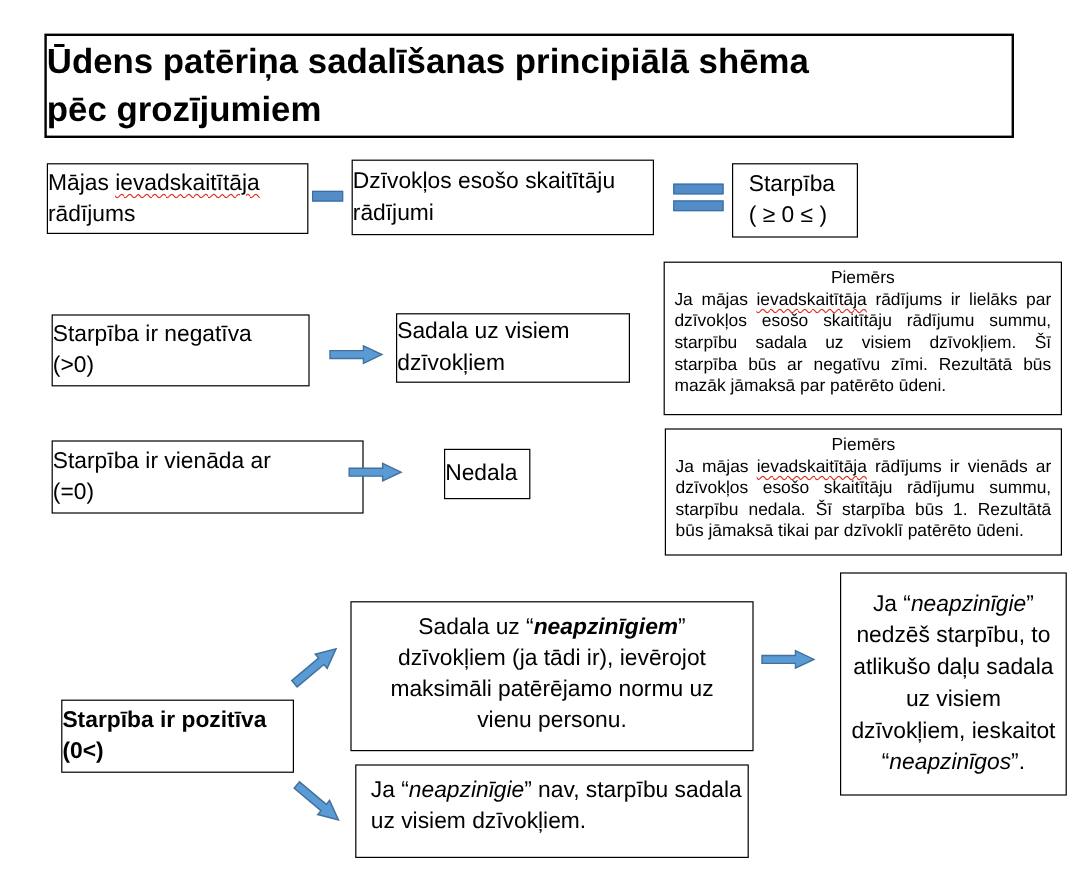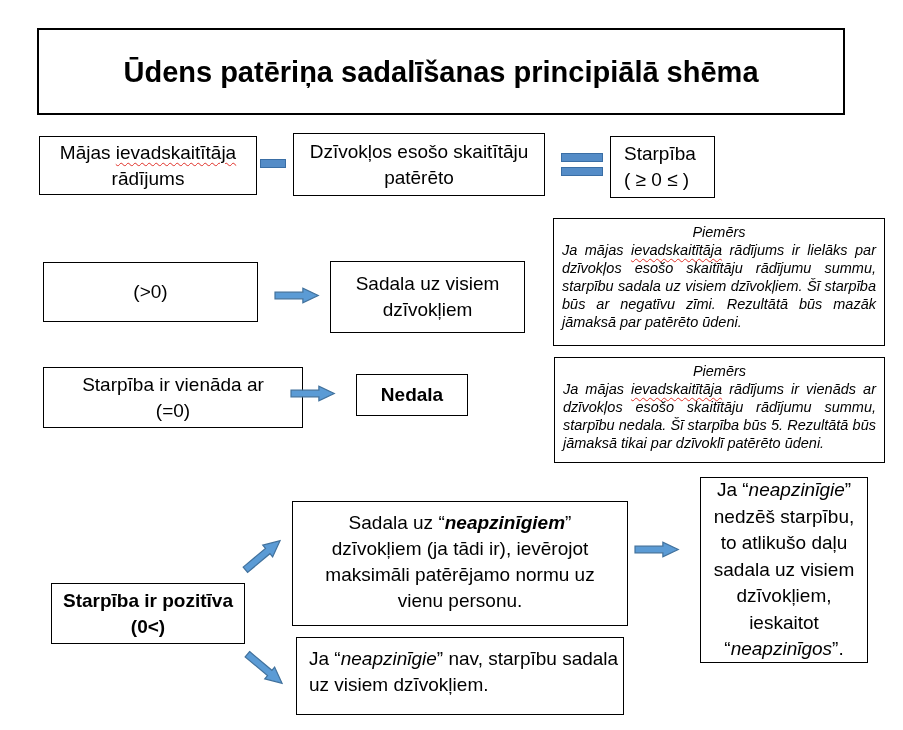--- a/index.html
+++ b/index.html
@@ -2,30 +2,30 @@
 <html style="--arrow-fill: #5B9BD5; --arrow-stroke: #41719C; --equals-fill: #548CC7; --equals-stroke: #3A6EA5; --spellcheck: #E03028;"><head>
 <meta charset="utf-8">
 <style>
   html,body{margin:0;padding:0;background:#fff;}
   .stage{
     position:relative;width:903px;height:730px;background:#fff;overflow:hidden;
     font-family:"Liberation Sans",sans-serif;color:#000;
   }
   .box{
     position:absolute;border:1.5px solid #000;background:#fff;box-sizing:border-box;
-    display:flex;flex-direction:column;justify-content:center;align-items:center;
+    display:flex;flex-direction:column;justify-content:center;align-items:flex-start;
     font-size:19px;line-height:26px;text-align:center;
   }
   .title-box{
     border:2px solid #000;font-size:29px;font-weight:bold;line-height:40px;
   }
   .left-align{align-items:flex-start;text-align:right;padding-left:13px;}
   .example-box{
     justify-content:flex-start;align-items:stretch;
-    font-size:14.5px;line-height:18px;padding:4px 8px;text-align:justify;font-style:italic;
+    font-size:14.5px;line-height:18px;padding:4px 8px;text-align:justify;
   }
   .example-title{text-align:center;}
   .flow-box{display:block;padding:8px 10px;}
   .top-align{justify-content:flex-start;align-items:flex-start;text-align:left;padding:8px 0 13px 12px;}
   .note-box{line-height:26.5px;padding:2px 4px;}
   .bi{font-weight:bold;font-style:italic;}
   .it{font-style:italic;}
   .misspell{
     text-decoration-line:underline;text-decoration-style:wavy;
     text-decoration-color:var(--spellcheck,#E03028);
@@ -40,80 +40,82 @@
   }
   .sym .bar + .bar{margin-top:5px;}
 </style>
 </head>
 <body>
 
 <div class="stage">
 
   <div class="box title-box" style="left:37px;top:28px;width:808px;height:87px;">
     <div>Ūdens patēriņa sadalīšanas principiālā shēma</div>
+    <div>pēc grozījumiem</div>
   </div>
 
   <div class="box" style="left:39px;top:136px;width:218px;height:59px;">
     <div><span>Mājas </span><span class="misspell">ievadskaitītāja</span></div>
     <div>rādījums</div>
   </div>
 
   <div class="sym" style="left:260px;top:159px;width:26px;">
     <div class="bar"></div>
   </div>
 
   <div class="box" style="left:293px;top:133px;width:252px;height:63px;">
     <div>Dzīvokļos esošo skaitītāju</div>
-    <div>patērēto</div>
+    <div>rādījumi</div>
   </div>
 
   <div class="sym" style="left:561px;top:153px;width:42px;">
     <div class="bar"></div>
     <div class="bar"></div>
   </div>
 
   <div class="box left-align" style="left:610px;top:136px;width:105px;height:62px;">
     <div>Starpība</div>
     <div>( ≥ 0 ≤ )</div>
   </div>
 
   <div class="box" style="left:43px;top:262px;width:215px;height:60px;">
+    <div>Starpība ir negatīva</div>
     <div>(&gt;0)</div>
   </div>
 
   <svg class="block-arrow" style="left:275px;top:287px;" width="44" height="17" viewBox="0 0 60 22">
     <polygon points="0,6.5 38,6.5 38,1 59,11 38,21 38,15.5 0,15.5"></polygon>
   </svg>
 
-  <div class="box" style="left:330px;top:261px;width:195px;height:72px;">
+  <div class="box" style="left:330px;top:261px;width:195px;height:58px;">
     <div>Sadala uz visiem</div>
     <div>dzīvokļiem</div>
   </div>
 
   <div class="box example-box" style="left:553px;top:218px;width:332px;height:128px;">
     <div class="example-title">Piemērs</div>
     <div><span>Ja mājas </span><span class="misspell">ievadskaitītāja</span><span> rādījums ir lielāks par dzīvokļos esošo skaitītāju rādījumu summu, starpību sadala uz visiem dzīvokļiem. Šī starpība būs ar negatīvu zīmi. Rezultātā būs mazāk jāmaksā par patērēto ūdeni.</span></div>
   </div>
 
   <div class="box" style="left:43px;top:367px;width:260px;height:61px;">
     <div>Starpība ir vienāda ar</div>
     <div>(=0)</div>
   </div>
 
   <svg class="block-arrow" style="left:291px;top:385px;" width="44" height="17" viewBox="0 0 60 22">
     <polygon points="0,6.5 38,6.5 38,1 59,11 38,21 38,15.5 0,15.5"></polygon>
   </svg>
 
-  <div class="box" style="left:356px;top:374px;width:112px;height:42px;font-weight:bold;">
+  <div class="box" style="left:370px;top:374px;width:72px;height:42px;">
     <div>Nedala</div>
   </div>
 
   <div class="box example-box" style="left:554px;top:357px;width:331px;height:106px;">
     <div class="example-title">Piemērs</div>
-    <div><span>Ja mājas </span><span class="misspell">ievadskaitītāja</span><span> rādījums ir vienāds ar dzīvokļos esošo skaitītāju rādījumu summu, starpību nedala. Šī starpība būs 5. Rezultātā būs jāmaksā tikai par dzīvoklī patērēto ūdeni.</span></div>
+    <div><span>Ja mājas </span><span class="misspell">ievadskaitītāja</span><span> rādījums ir vienāds ar dzīvokļos esošo skaitītāju rādījumu summu, starpību nedala. Šī starpība būs 1. Rezultātā būs jāmaksā tikai par dzīvoklī patērēto ūdeni.</span></div>
   </div>
 
   <div class="box" style="left:51px;top:583px;width:194px;height:61px;font-weight:bold;">
     <div>Starpība ir pozitīva</div>
     <div>(0&lt;)</div>
   </div>
 
   <svg class="block-arrow" style="left:240px;top:546px;transform:rotate(-40deg);transform-origin:center;" width="46" height="18" viewBox="0 0 60 22">
     <polygon points="0,6.5 38,6.5 38,1 59,11 38,21 38,15.5 0,15.5"></polygon>
   </svg>
@@ -127,17 +129,17 @@
   </div>
 
   <svg class="block-arrow" style="left:635px;top:541px;" width="44" height="17" viewBox="0 0 60 22">
     <polygon points="0,6.5 38,6.5 38,1 59,11 38,21 38,15.5 0,15.5"></polygon>
   </svg>
 
   <div class="box top-align" style="left:296px;top:637px;width:328px;height:78px;">
     <div><span>Ja “</span><span class="it">neapzinīgie</span><span>” nav, starpību sadala uz visiem dzīvokļiem.</span></div>
   </div>
 
-  <div class="box note-box" style="left:700px;top:477px;width:168px;height:186px;">
+  <div class="box note-box" style="left:700px;top:477px;width:189px;height:186px;">
     <div><span>Ja “</span><span class="it">neapzinīgie</span><span>” nedzēš starpību, to atlikušo daļu sadala uz visiem dzīvokļiem, ieskaitot “</span><span class="it">neapzinīgos</span><span>”.</span></div>
   </div>
 
 </div>
 
 </body></html>

